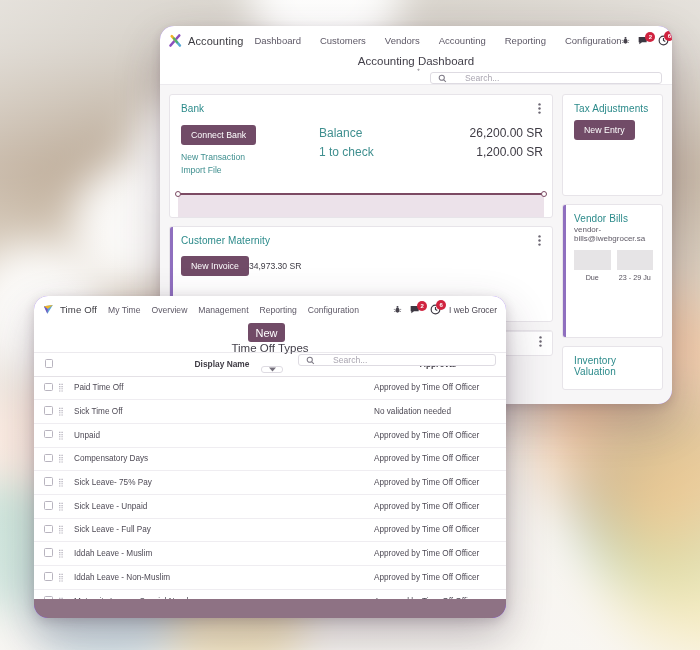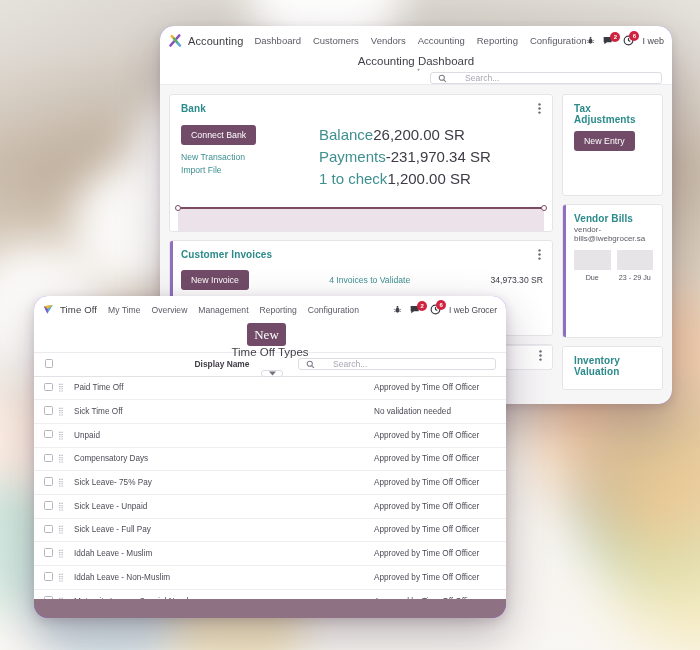--- a/index.html
+++ b/index.html
@@ -83,21 +83,21 @@
     color: #5a5560;
     white-space: nowrap;
     position: relative; z-index: 5;
   }
   .navbar.small { height: 27px; font-size: 8.6px; }
   .brand { display: flex; align-items: center; gap: 5px; margin-right: 11px; }
   .brand-name { font-size: 11px; color: #3c3b41; letter-spacing: .1px; }
   .navbar.small .brand-name { font-size: 9.6px; }
   .logo-x { width: 15px; height: 15px; flex: none; }
   .navbar.small .logo-x { width: 13px; height: 13px; }
-  .nav-links { display: flex; gap: 12px; }
+  .nav-links { display: flex; gap: 19px; }
   .navbar.small .nav-links { gap: 11px; }
   .nav-link { color: #5d5866; cursor: pointer; }
   .nav-right { margin-left: auto; display: flex; align-items: center; gap: 8px; }
   .icon-btn { position: relative; display: flex; align-items: center; color: #46424c; }
   .badge {
     position: absolute; top: -4px; right: -5px;
     min-width: 10px; height: 10px; padding: 0 2px;
     border-radius: 6px; background: #d0233f; color: #fff;
     font-size: 6px; line-height: 10px; text-align: center;
     font-weight: bold;
@@ -114,23 +114,23 @@
     position: relative; z-index: 4; flex-direction: column;
   }
   .cp-title { font-size: 11.5px; color: #43404a; }
   .gear {
     display: inline-block; width: 9px; height: 9px;
     margin-left: 5px; vertical-align: -1px;
   }
   .btn-new {
     background: #714b67; color: #fff;
     border: none; border-radius: 3px;
-    font-size: 13px; padding: 3.5px 7px;
+    font-size: 11px; padding: 3.5px 7px;
     margin-right: 7px; cursor: pointer;
-    font-family: Liberation Serif, serif;
+    font-family: Liberation Sans, sans-serif;
   }
   .searchbox {
     margin-left: auto;
     display: flex; align-items: center; gap: 18px;
     width: 232px; height: 20px;
     border: 1px solid #dedbe2; border-radius: 3px;
     padding: 0 7px; background: #fff;
   }
   .searchbox.small { width: 198px; height: 18px; }
   .search-ph { font-size: 8.6px; color: #a9a5b0; }
@@ -163,21 +163,21 @@
   }
   .card.accent::before {
     content: ""; position: absolute; left: 0; top: 0; bottom: 0;
     width: 2.5px; background: #8f6fbf;
   }
   .card-head {
     display: flex; align-items: flex-start;
     padding: 8px 9px 3px 11px;
   }
   .card-title {
-    font-size: 10px; font-weight: bold; color: #2b8a8a;
+    font-size: 10px; font-weight: normal; color: #2b8a8a;
     letter-spacing: .1px;
   }
   .card-sub { font-size: 8px; color: #5f5a66; margin: 1px 0 0 11px; }
   .kebab {
     margin-left: auto; color: #6b6672;
     font-size: 10px; line-height: 8px; letter-spacing: 0;
     cursor: pointer; padding: 0 2px;
   }
   .card-body { display: flex; padding: 3px 9px 9px 11px; }
   .actions { width: 138px; flex: none; }
@@ -189,22 +189,22 @@
     cursor: pointer; font-family: inherit;
     margin-bottom: 7px;
   }
   .link {
     display: block; font-size: 8.6px;
     color: #3f8f8f; text-decoration: none;
     margin-bottom: 3px; cursor: pointer;
   }
   .stats { flex: 1; padding-top: 2px; }
   .stat-row {
-    display: flex; 
-    font-size: 15px; margin-bottom: 5px;
+    display: flex; justify-content: space-between;
+    font-size: 12px; margin-bottom: 5px; gap: 48px;
   }
   .stat-label { color: #3f8f8f; cursor: pointer; }
   .stat-value { color: #3e3b44; }
   .sparkline { padding: 0 0 0 0; position: relative; height: 30px; }
   .spark-fill {
     position: absolute; left: 8px; right: 8px; top: 7px; bottom: 0;
     background: #ece2ea;
   }
   .spark-line {
     position: absolute; left: 8px; right: 8px; top: 6px;
@@ -356,51 +356,46 @@
             <button class="btn-primary">Connect Bank</button>
             <a class="link">New Transaction</a>
             <a class="link">Import File</a>
           </div>
           <div class="stats">
             <div class="stat-row">
               <span class="stat-label">Balance</span>
               <span class="stat-value">26,200.00 SR</span>
             </div>
             <div class="stat-row">
-              <span class="stat-label">Payments</span>
-              <span class="stat-value">-231,970.34 SR</span>
-            </div>
-            <div class="stat-row">
               <span class="stat-label">1 to check</span>
               <span class="stat-value">1,200.00 SR</span>
             </div>
           </div>
         </div>
         <div class="sparkline">
           <div class="spark-fill"></div>
           <div class="spark-line"></div>
           <div class="spark-dot" style="left:5px"></div>
           <div class="spark-dot" style="right:5px"></div>
         </div>
       </div>
 
       <div class="card accent">
         <div class="card-head">
-          <span class="card-title">Customer Invoices</span>
+          <span class="card-title">Customer Maternity</span>
           <span class="kebab" style="font-size:0">
             <svg width="3" height="11" viewBox="0 0 3 11" fill="#6b6672">
                 <circle cx="1.5" cy="1.4" r="1.2"></circle>
                 <circle cx="1.5" cy="5.5" r="1.2"></circle>
                 <circle cx="1.5" cy="9.6" r="1.2"></circle>
               </svg>
           </span>
         </div>
         <div class="inv-row">
           <button class="btn-primary" style="margin-bottom:0">New Invoice</button>
-          <span class="inv-mid">4 Invoices to Validate</span>
           <span class="inv-val">34,973.30 SR</span>
         </div>
         <div style="height:34px"></div>
       </div>
 
       <div class="card">
         <div class="due-strip">
           <span style="padding:4px 8px">Not</span>
           <span style="padding:4px 8px">Due</span>
           <span class="kebab" style="margin-left:auto;padding:4px 10px;font-size:0">

